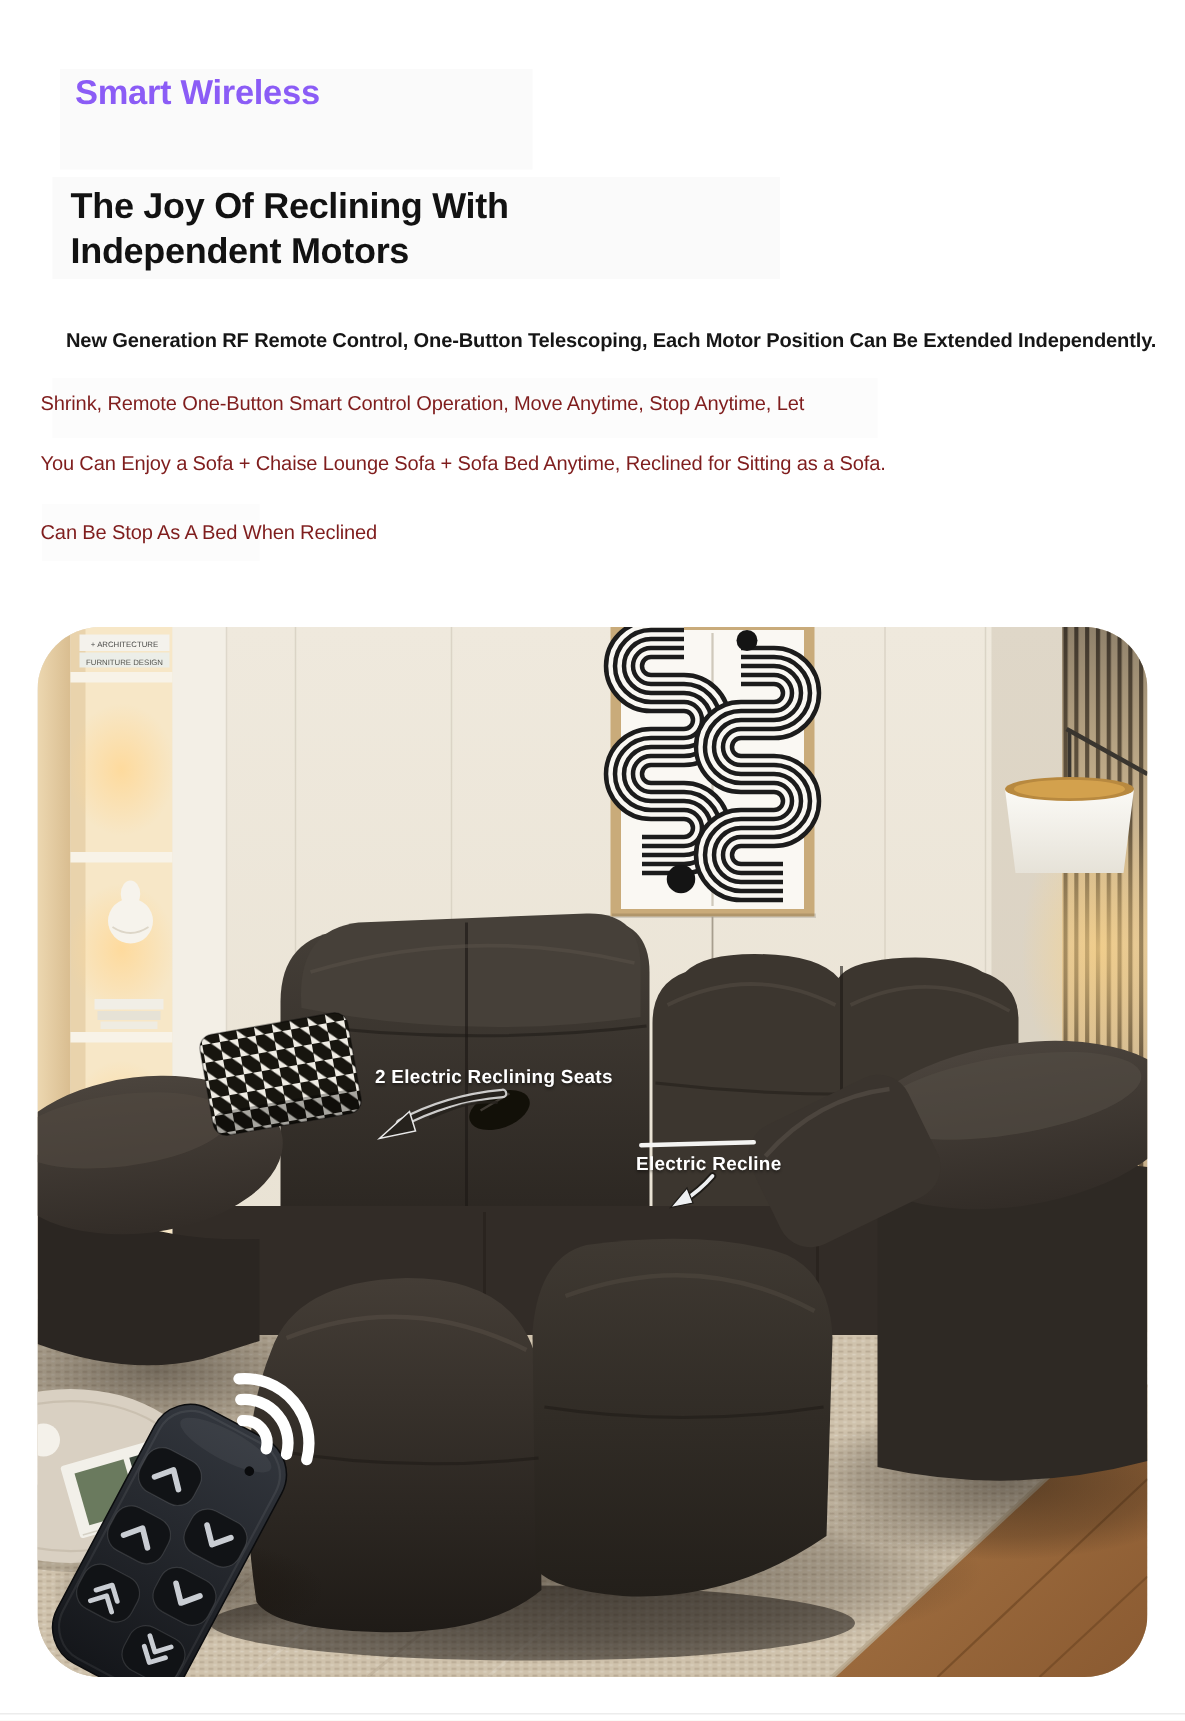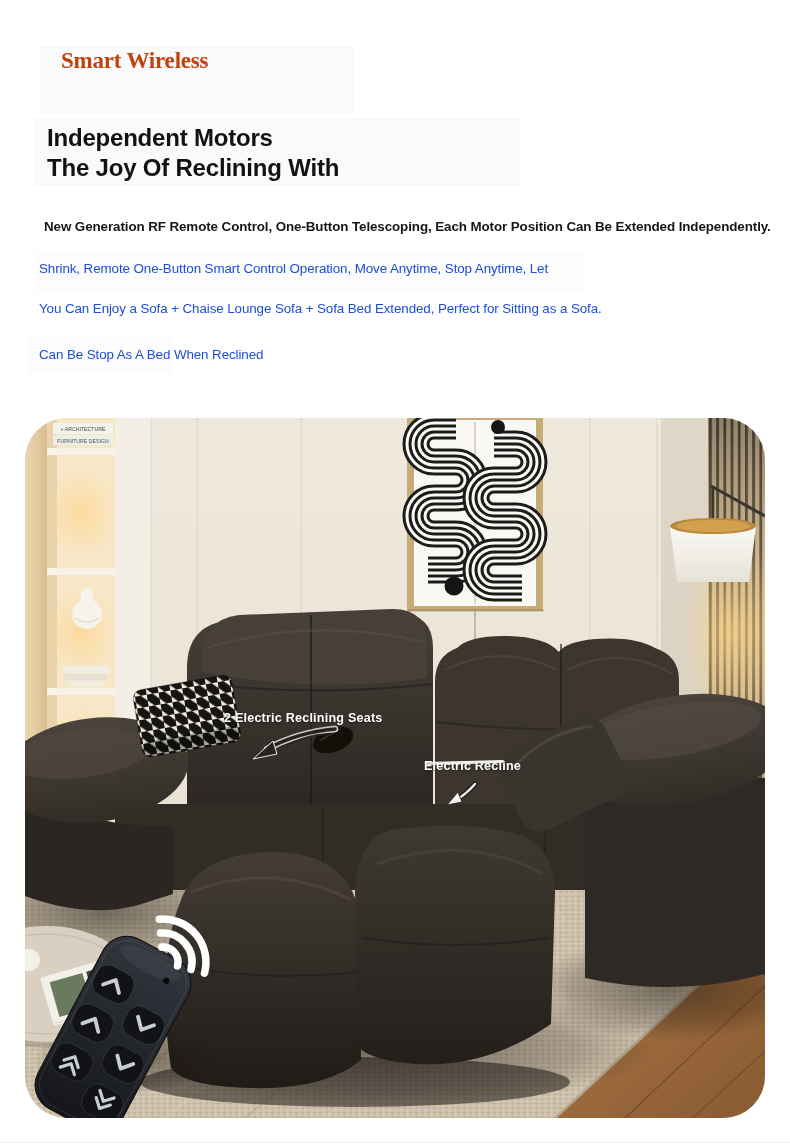--- a/index.html
+++ b/index.html
@@ -2,40 +2,40 @@
 <html><head>
 <meta charset="utf-8">
 <style>
   html,body{margin:0;padding:0;background:#ffffff;}
   .page{
     position:relative;width:790px;height:1147px;background:#ffffff;overflow:hidden;
     font-family:"Liberation Sans", sans-serif;color:#111;
   }
   .patch{position:absolute;background:#fafafa;}
   .title{
-    position:absolute;left:61px;top:49px;font-size:23px;font-weight:bold;
-    line-height:24px;letter-spacing:-0.2px;color:#c2410c;font-family:Liberation Serif, serif;
+    position:absolute;left:50px;top:49px;font-size:23px;font-weight:bold;
+    line-height:24px;letter-spacing:-0.2px;color:#8b5cf6;
   }
   .subtitle{
     position:absolute;left:47px;top:123px;font-size:24px;font-weight:bold;
     line-height:29.5px;letter-spacing:-0.2px;color:#121212;
   }
-  .para{position:absolute;left:39px;font-size:13.4px;color:#1d4ed8;letter-spacing:-0.1px;white-space:nowrap;}
+  .para{position:absolute;left:27px;font-size:13.4px;color:#7f1d1d;letter-spacing:-0.1px;white-space:nowrap;}
   .para.strong{left:44px;font-weight:600;color:#161616;}
   .photo{
     position:absolute;left:25px;top:418px;width:740px;height:700px;
     border-radius:42px;overflow:hidden;background:#e9e2d5;
   }
   .photo svg.scene{position:absolute;left:0;top:0;}
   .photo-label{
     position:absolute;color:#ffffff;font-size:12.6px;font-weight:600;
     letter-spacing:0.2px;white-space:nowrap;text-shadow:0 1px 2px rgba(0,0,0,0.45);
   }
-  .label-seats{left:199px;top:293px;}
-  .label-recline{left:399px;top:341px;}
+  .label-seats{left:225px;top:293px;}
+  .label-recline{left:399px;top:351px;}
   .recline-line{
     position:absolute;left:401px;top:343px;width:78px;height:2.5px;
     background:#f4f4f2;border-radius:2px;transform:rotate(-1.5deg);
   }
   .arrow-svg{position:absolute;}
   .footer-line{position:absolute;left:0;top:1142px;width:790px;height:1px;background:#ececec;}
 </style>
 </head>
 <body>
 
@@ -43,27 +43,27 @@
 
   <div class="patch" style="left:40px;top:46px;width:315px;height:67px;"></div>
   <div class="patch" style="left:35px;top:118px;width:485px;height:68px;"></div>
   <div class="patch" style="left:35px;top:252px;width:550px;height:40px;background:#fcfcfc;"></div>
   <div class="patch" style="left:28px;top:336px;width:145px;height:38px;background:#fcfcfc;"></div>
 
   <div class="title">
     <div>Smart Wireless</div>
   </div>
   <div class="subtitle">
+    <div>The Joy Of Reclining With</div>
     <div>Independent Motors</div>
-    <div>The Joy Of Reclining With</div>
   </div>
 
   <div class="para strong" style="top:219px;">New Generation RF Remote Control, One-Button Telescoping, Each Motor Position Can Be Extended Independently.</div>
   <div class="para" style="top:261px;">Shrink, Remote One-Button Smart Control Operation, Move Anytime, Stop Anytime, Let</div>
-  <div class="para" style="top:301px;">You Can Enjoy a Sofa + Chaise Lounge Sofa + Sofa Bed Extended, Perfect for Sitting as a Sofa.</div>
+  <div class="para" style="top:301px;">You Can Enjoy a Sofa + Chaise Lounge Sofa + Sofa Bed Anytime, Reclined for Sitting as a Sofa.</div>
   <div class="para" style="top:347px;">Can Be Stop As A Bed When Reclined</div>
 
   <div class="photo">
     <svg class="scene" width="740" height="700" viewBox="0 0 740 700">
       <defs>
         <linearGradient id="wallG" x1="0" y1="0" x2="0" y2="1">
           <stop offset="0" stop-color="#efe9dd"></stop>
             <stop offset="0.7" stop-color="#e8e1d2"></stop>
             <stop offset="1" stop-color="#e0d8c7"></stop>
         </linearGradient>

